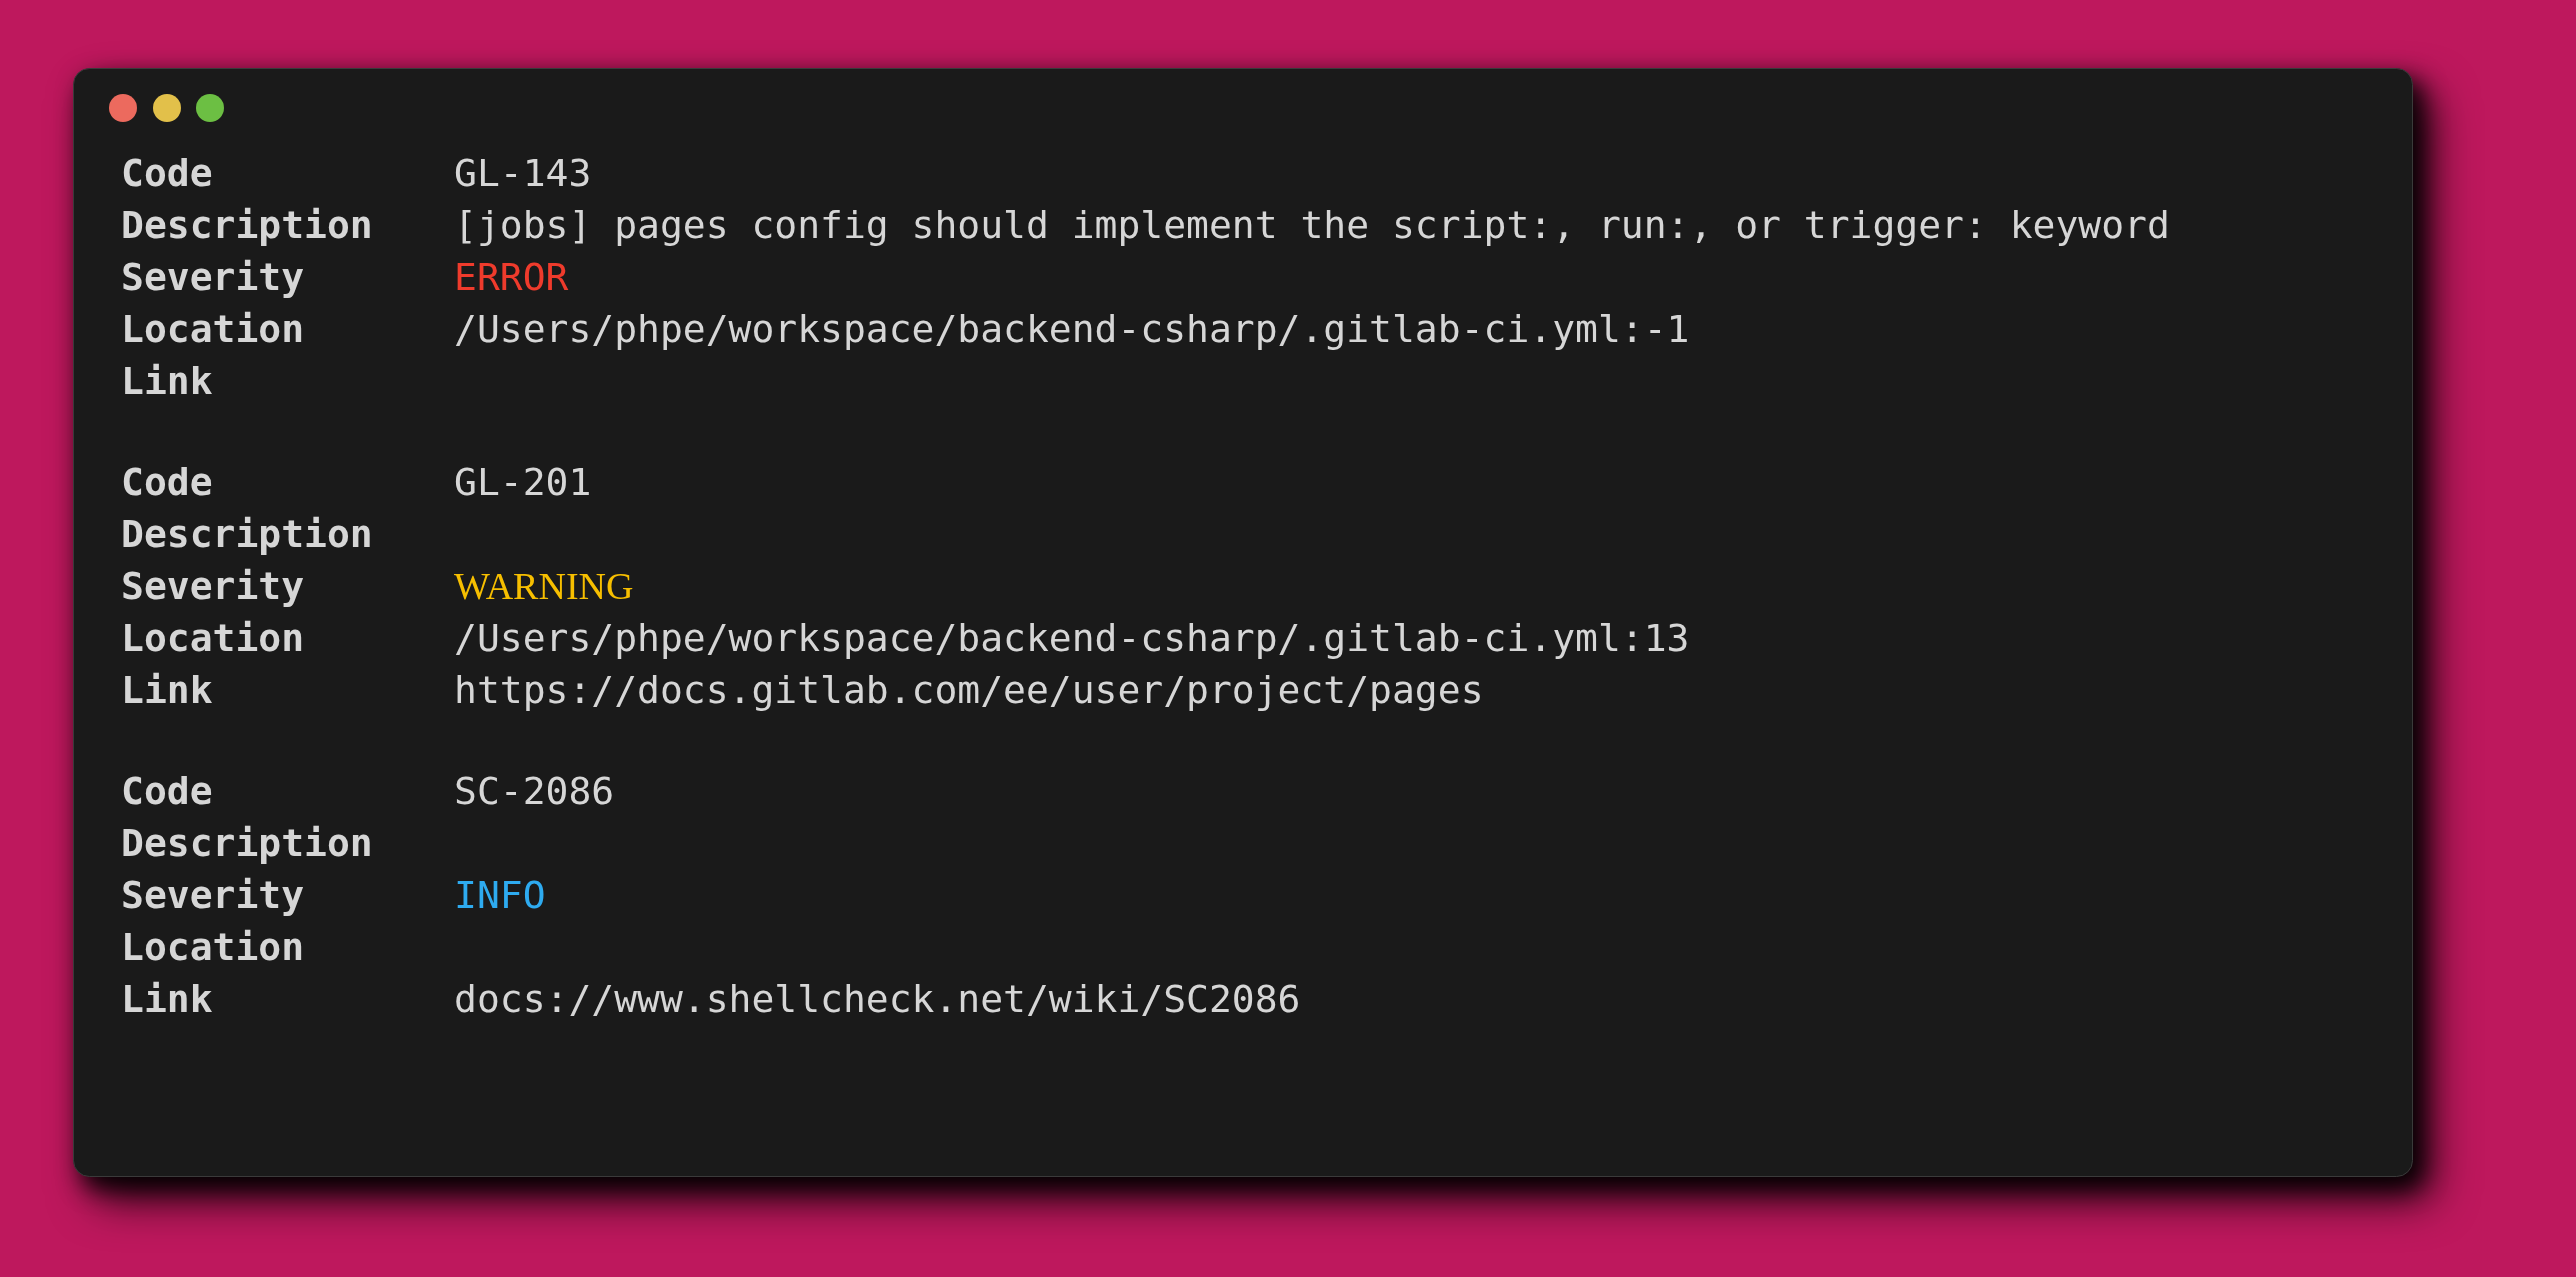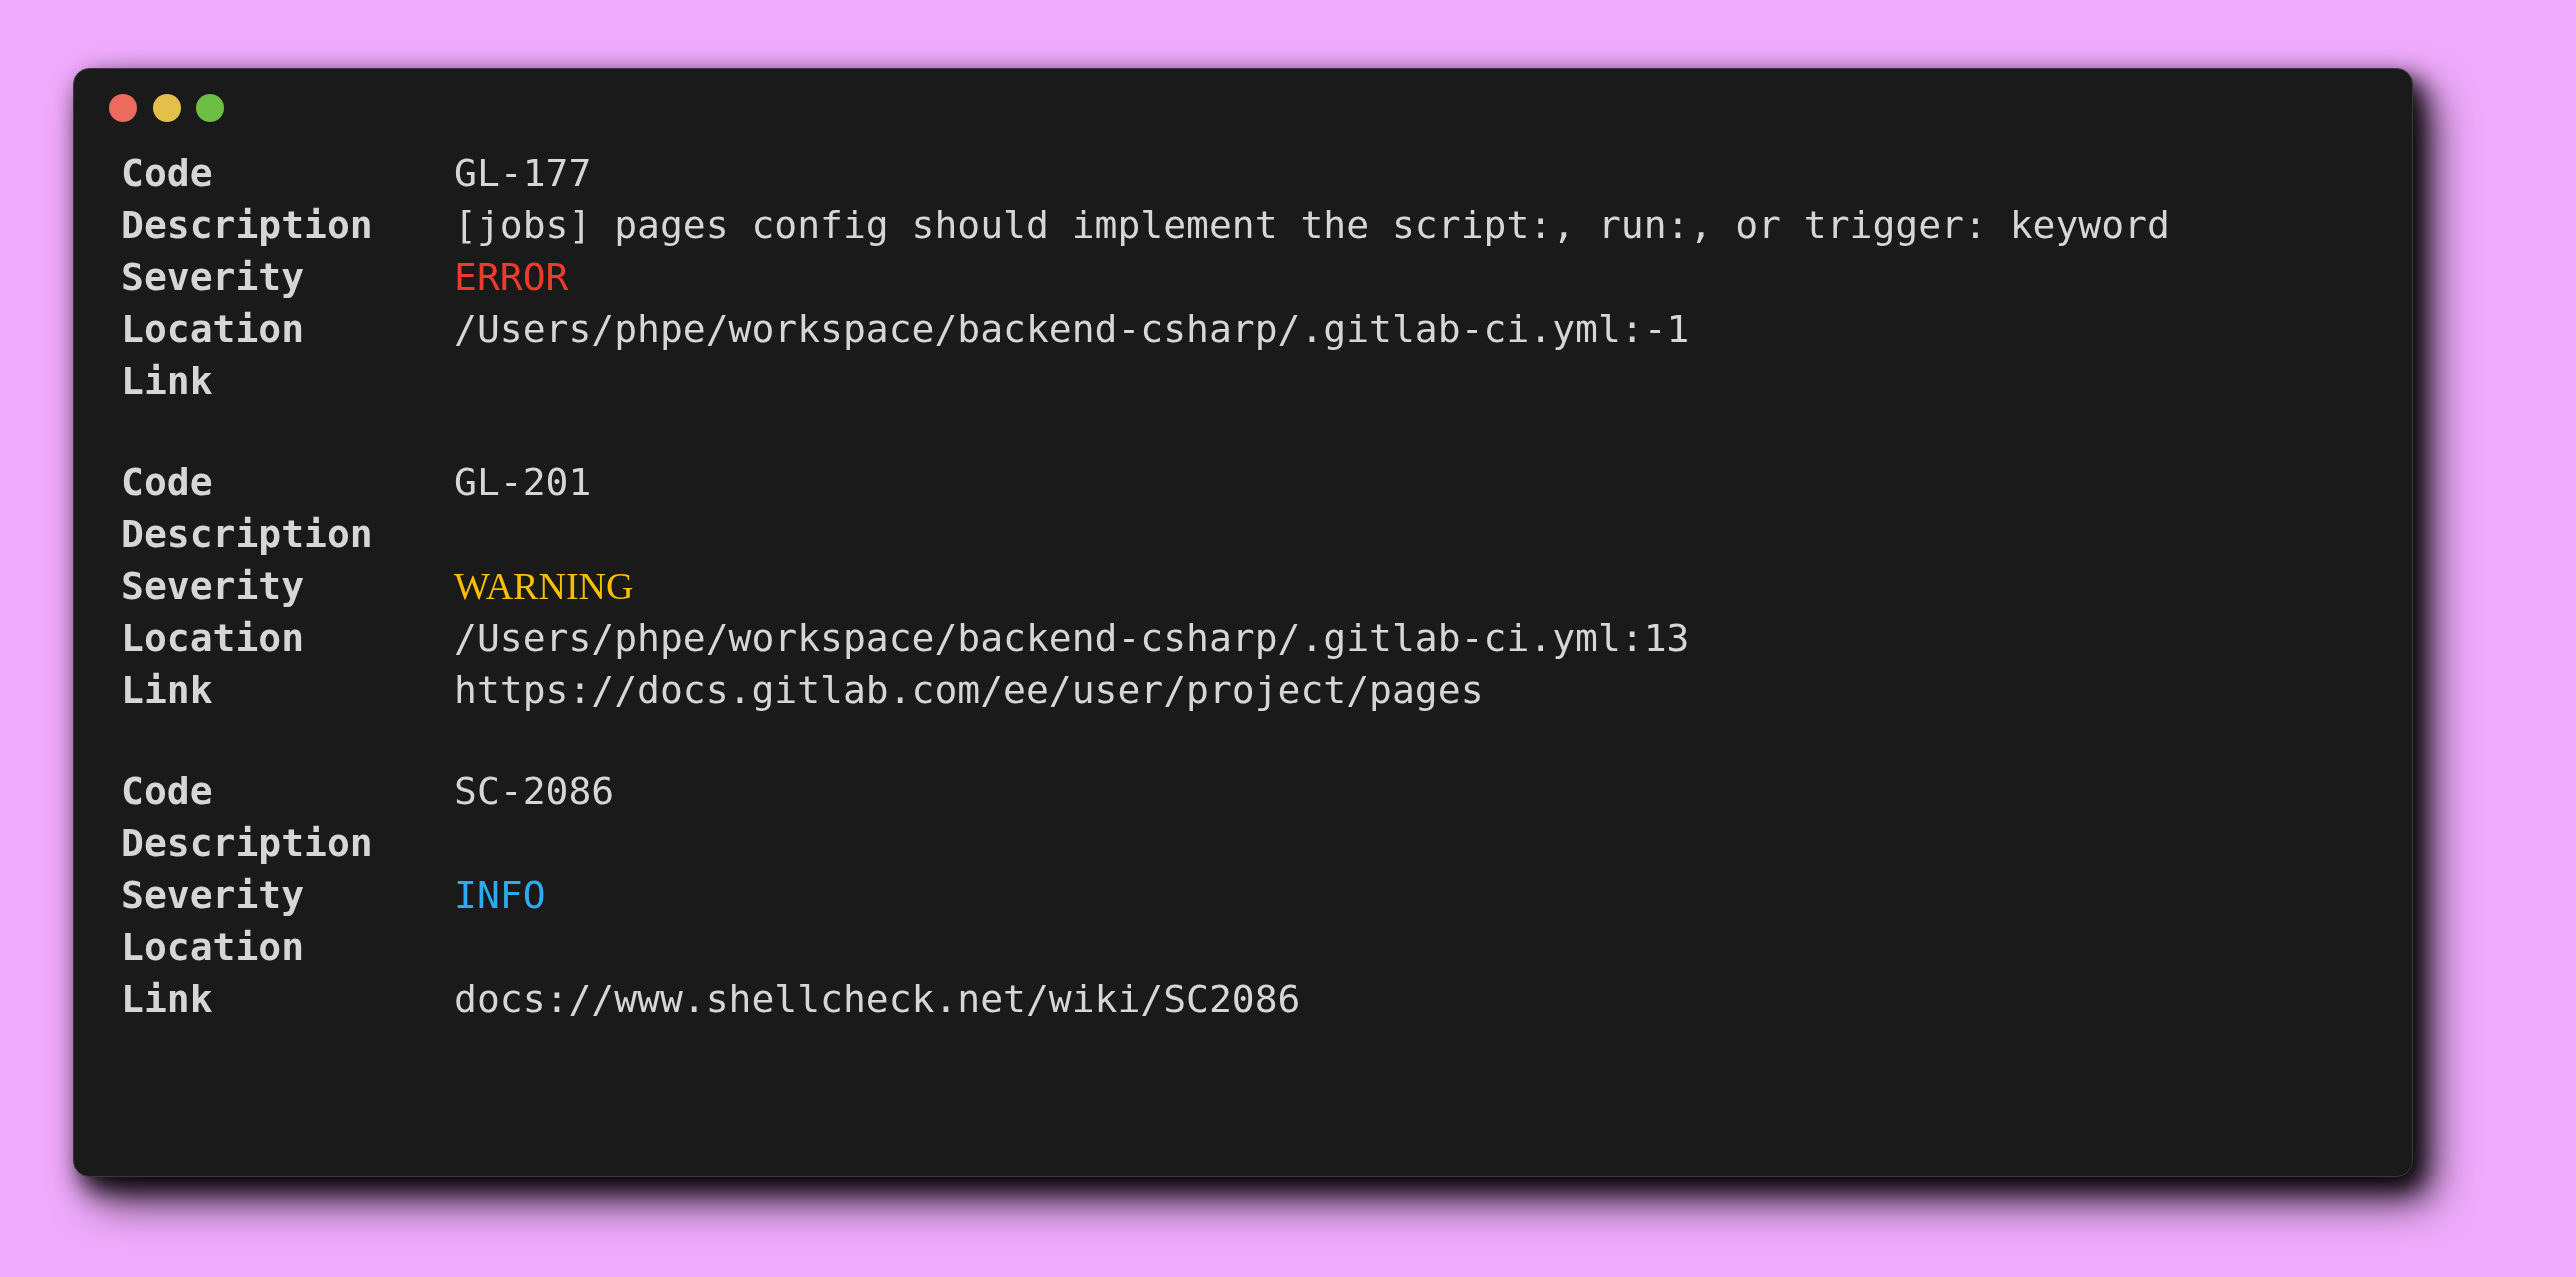--- a/index.html
+++ b/index.html
@@ -12,21 +12,21 @@
     overflow: hidden;
   }
   body {
     font-family: "DejaVu Sans Mono", "Liberation Mono", monospace;
   }
 
   .desktop {
     position: relative;
     width: 2576px;
     height: 1278px;
-    background: #f0abfc;
+    background: #be185d;
   }
 
   .terminal-window {
     position: absolute;
     left: 73px;
     top: 68px;
     width: 2340px;
     height: 1109px;
     background: #1a1a1a;
     border: 1.4px solid #3a3a3a;
@@ -125,21 +125,21 @@
         <span class="light light-min"></span>
         <span class="light light-max"></span>
       </div>
     </div>
 
     <div class="terminal-body">
 
       <div class="report-block">
         <div class="field-row">
           <span class="field-label">Code</span>
-          <span class="field-value">GL-177</span>
+          <span class="field-value">GL-143</span>
         </div>
         <div class="field-row">
           <span class="field-label">Description</span>
           <span class="field-value">[jobs] pages config should implement the script:, run:, or trigger: keyword</span>
         </div>
         <div class="field-row">
           <span class="field-label">Severity</span>
           <span class="field-value sev-error">ERROR</span>
         </div>
         <div class="field-row">

